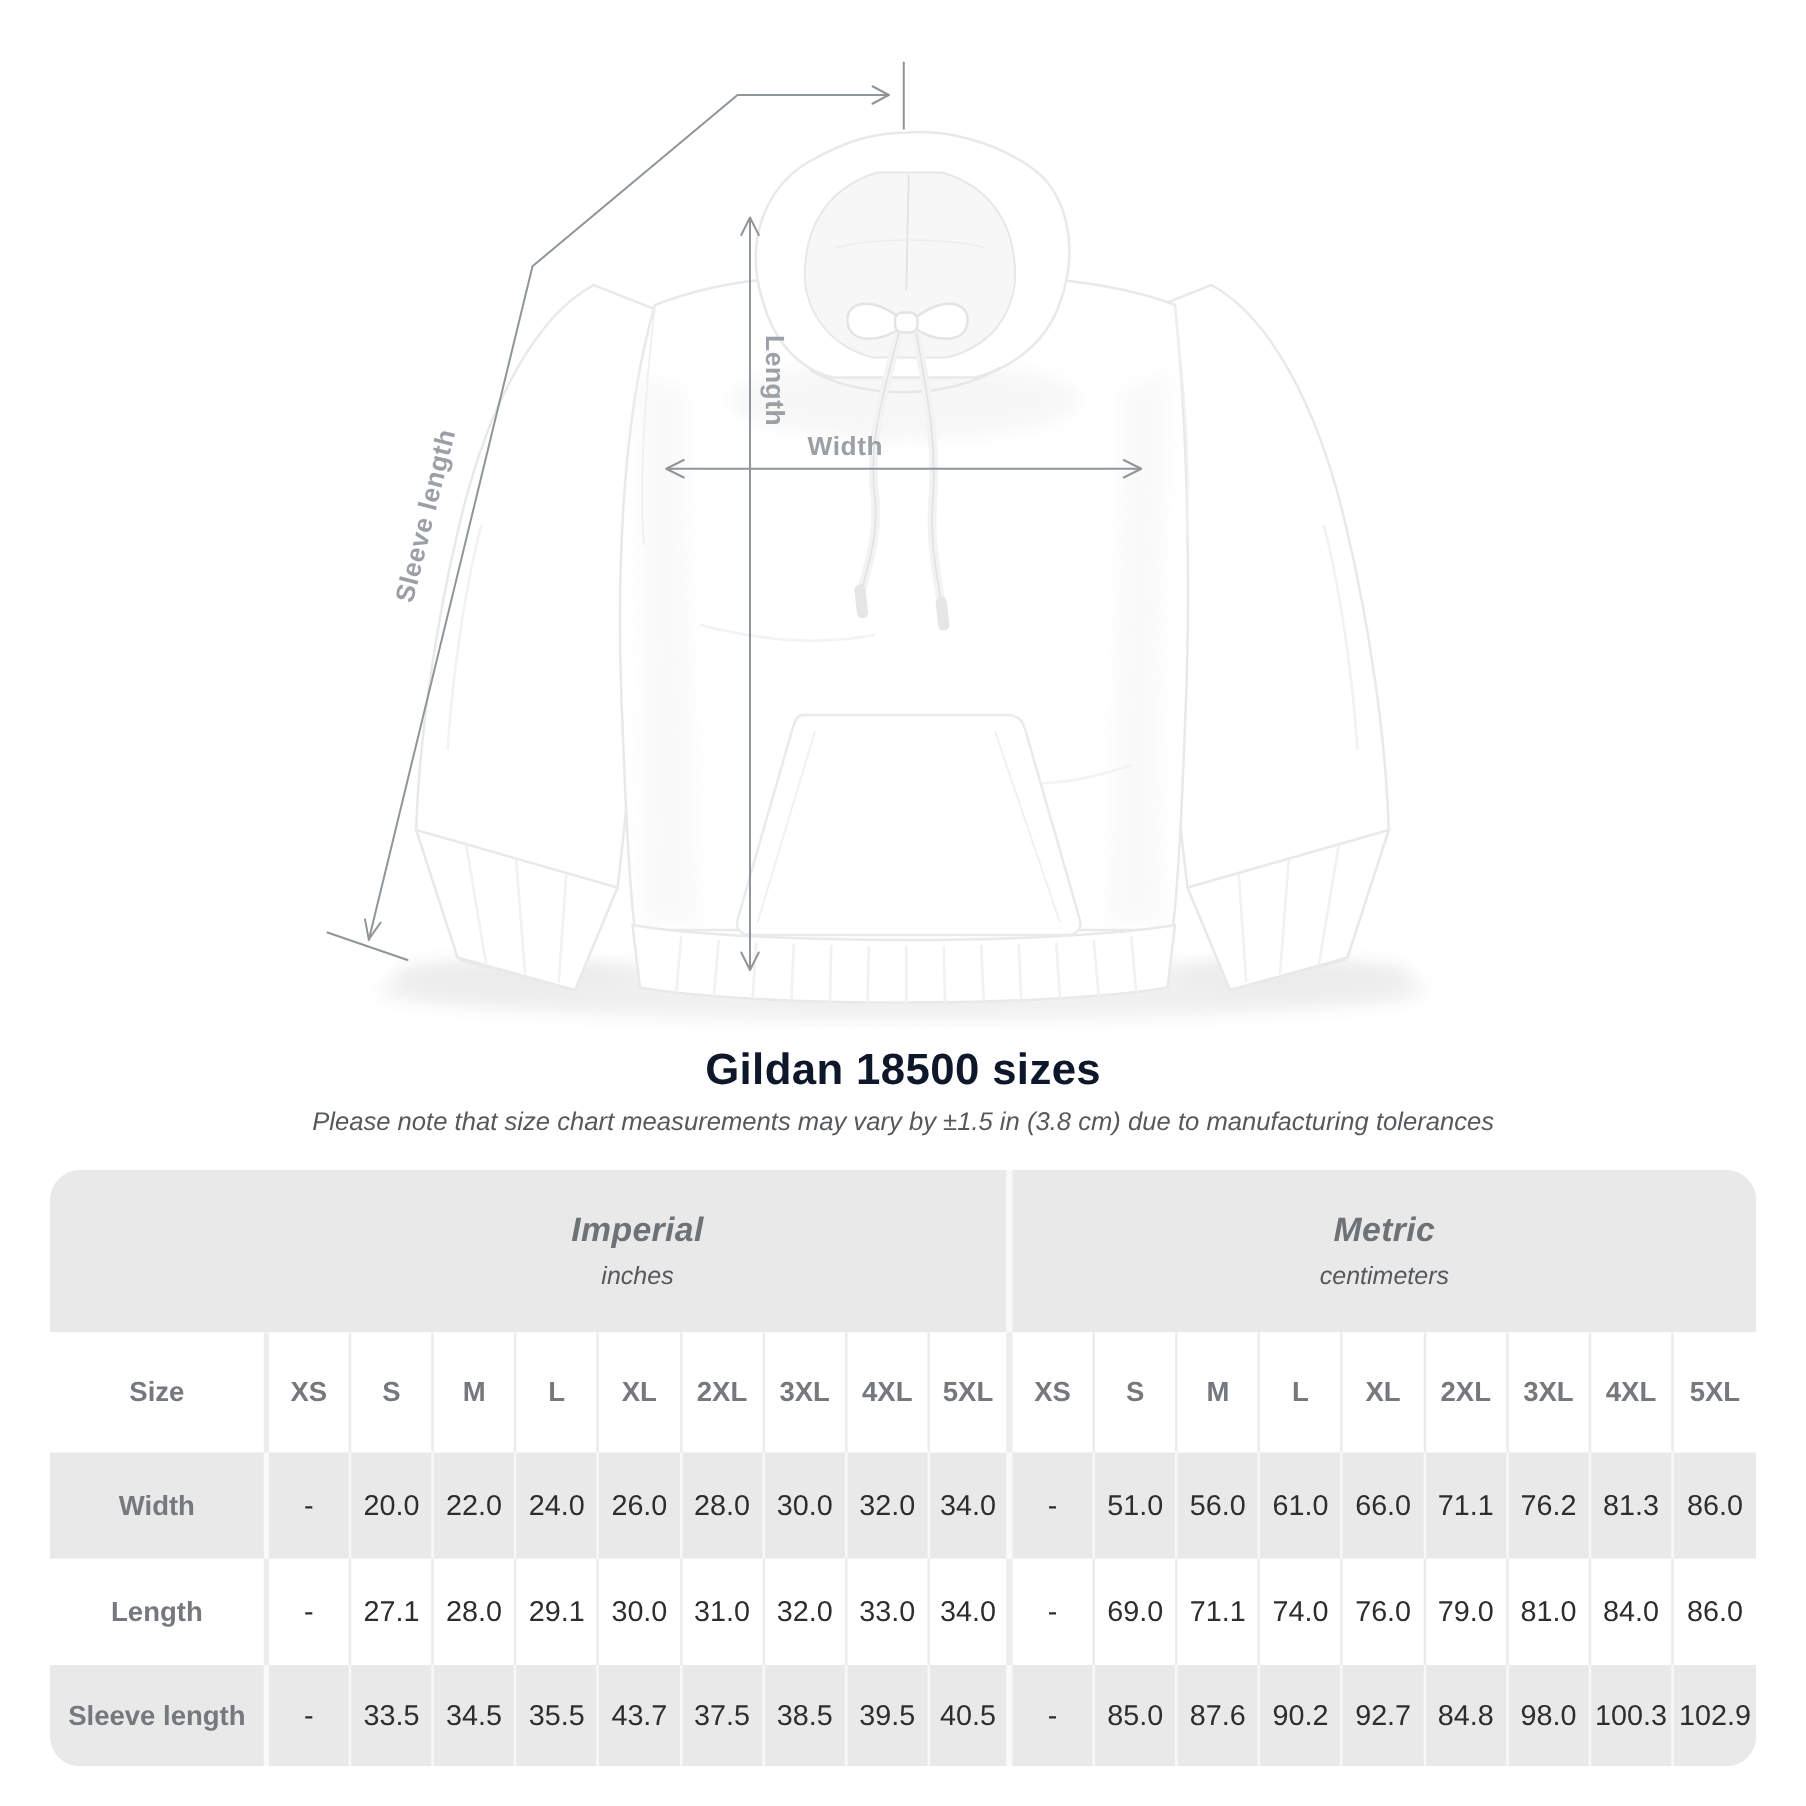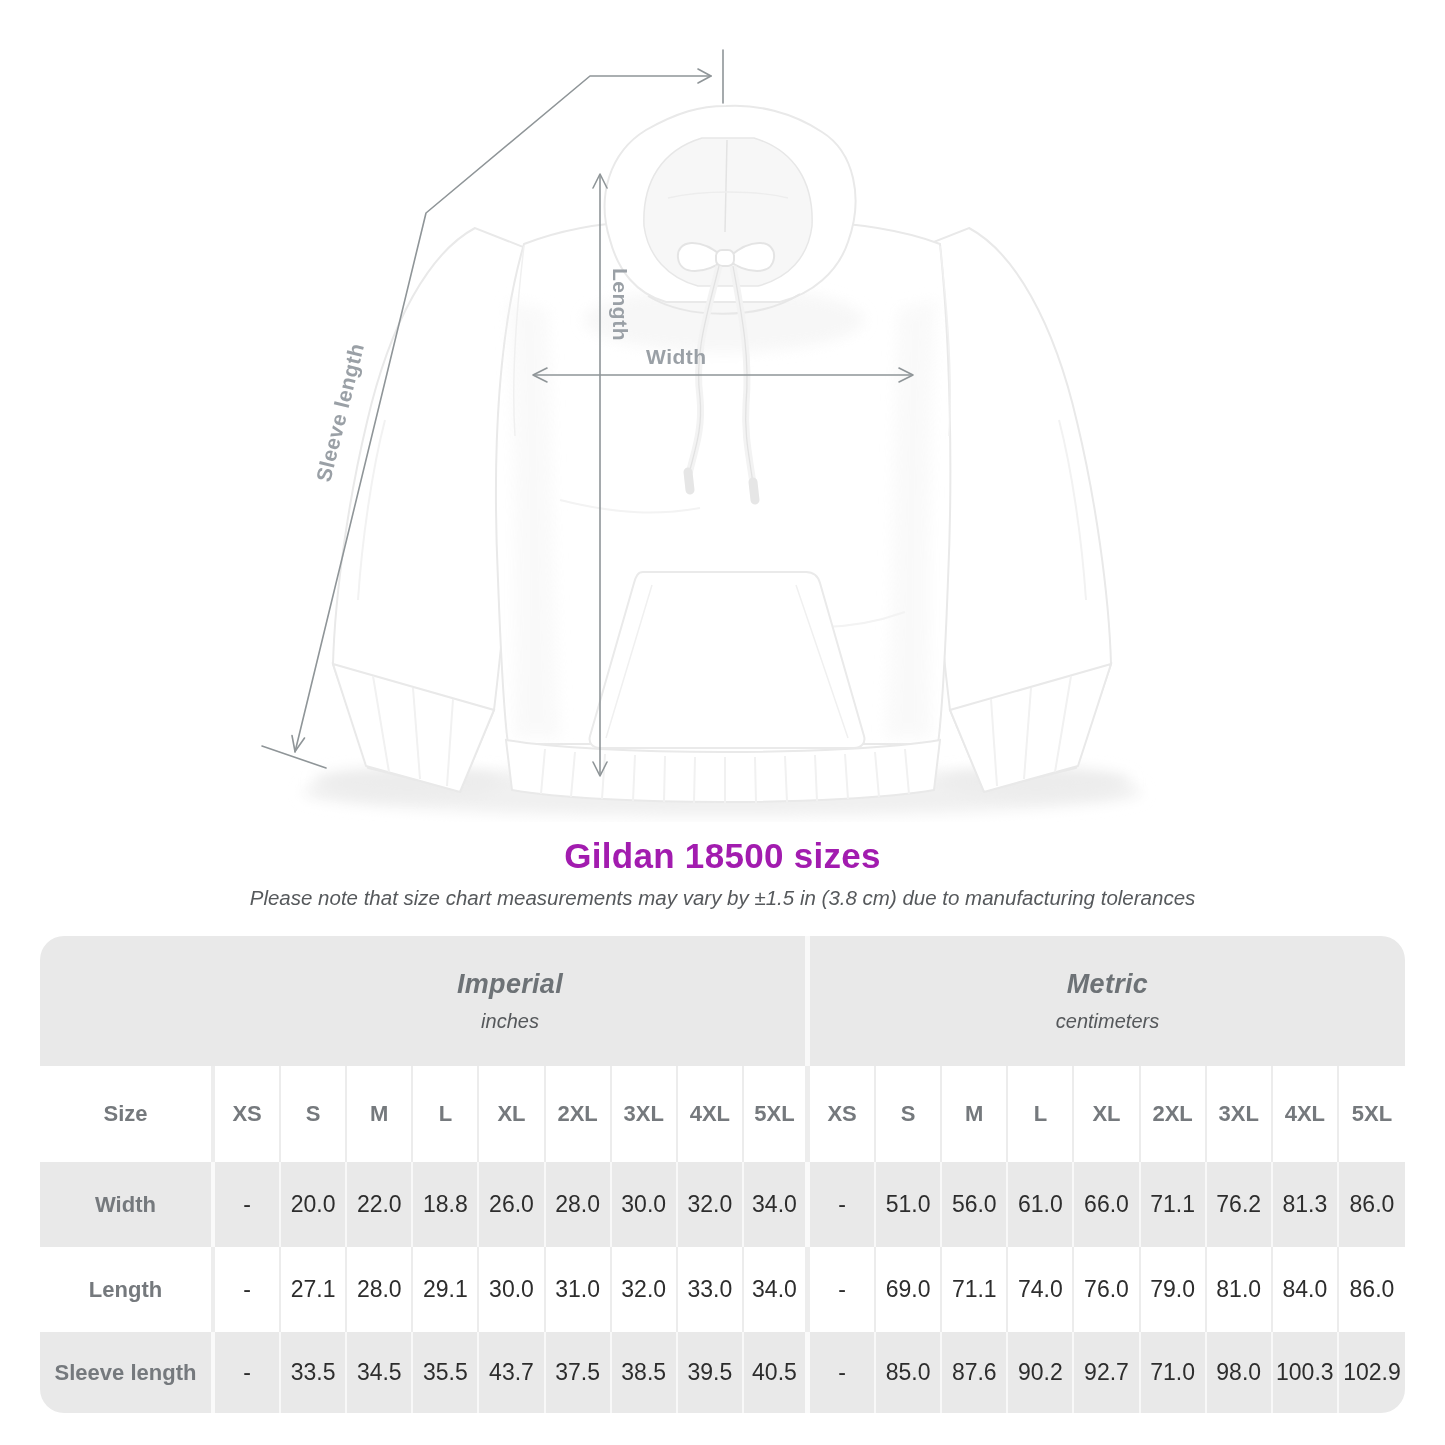--- a/index.html
+++ b/index.html
@@ -4,21 +4,21 @@
 <style>
   html,body{margin:0;padding:0;background:#fff;}
   .page{width:1445px;height:1445px;background:#ffffff;position:relative;overflow:hidden;
         font-family:"Liberation Sans","DejaVu Sans",sans-serif;}
 
   
   .diagram{width:1445px;height:822px;position:relative;}
   .diagram svg{display:block;}
 
   
-  .chart-title{margin:14px 0 0;text-align:center;font-size:35px;font-weight:bold;color:#a21caf;letter-spacing:.3px;}
+  .chart-title{margin:14px 0 0;text-align:center;font-size:35px;font-weight:bold;color:#0f172a;letter-spacing:.3px;}
   .chart-subtitle{margin:10px 0 12px;text-align:center;font-size:20.5px;font-style:italic;color:#56595c;}
 
   
   .size-table{width:1365px;margin:26px 40px 0;border-radius:24px;overflow:hidden;}
   .trow{display:grid;grid-template-columns:175px repeat(18,1fr);}
   .r-unit{height:130px;background:#e9e9e9;}
   .r-sizes{height:96px;background:#ffffff;}
   .r-data{height:85px;}
   .r-data:last-child{height:81px;}
   .r-data.gray{background:#e9e9e9;}
@@ -188,21 +188,21 @@
         <div class="cell head c-sep">2XL</div>
         <div class="cell head c-sep">3XL</div>
         <div class="cell head c-sep">4XL</div>
         <div class="cell head c-end">5XL</div>
       </div>
       <div class="trow r-data gray">
         <div class="cell rlabel c-label">Width</div>
         <div class="cell val c-sep">-</div>
         <div class="cell val c-sep">20.0</div>
         <div class="cell val c-sep">22.0</div>
-        <div class="cell val c-sep">18.8</div>
+        <div class="cell val c-sep">24.0</div>
         <div class="cell val c-sep">26.0</div>
         <div class="cell val c-sep">28.0</div>
         <div class="cell val c-sep">30.0</div>
         <div class="cell val c-sep">32.0</div>
         <div class="cell val c-bigsep">34.0</div>
         <div class="cell val c-sep">-</div>
         <div class="cell val c-sep">51.0</div>
         <div class="cell val c-sep">56.0</div>
         <div class="cell val c-sep">61.0</div>
         <div class="cell val c-sep">66.0</div>
@@ -241,20 +241,20 @@
         <div class="cell val c-sep">43.7</div>
         <div class="cell val c-sep">37.5</div>
         <div class="cell val c-sep">38.5</div>
         <div class="cell val c-sep">39.5</div>
         <div class="cell val c-bigsep">40.5</div>
         <div class="cell val c-sep">-</div>
         <div class="cell val c-sep">85.0</div>
         <div class="cell val c-sep">87.6</div>
         <div class="cell val c-sep">90.2</div>
         <div class="cell val c-sep">92.7</div>
-        <div class="cell val c-sep">71.0</div>
+        <div class="cell val c-sep">84.8</div>
         <div class="cell val c-sep">98.0</div>
         <div class="cell val c-sep">100.3</div>
         <div class="cell val c-end">102.9</div>
       </div>
     </div>
 
 </div>
 
 </body></html>

